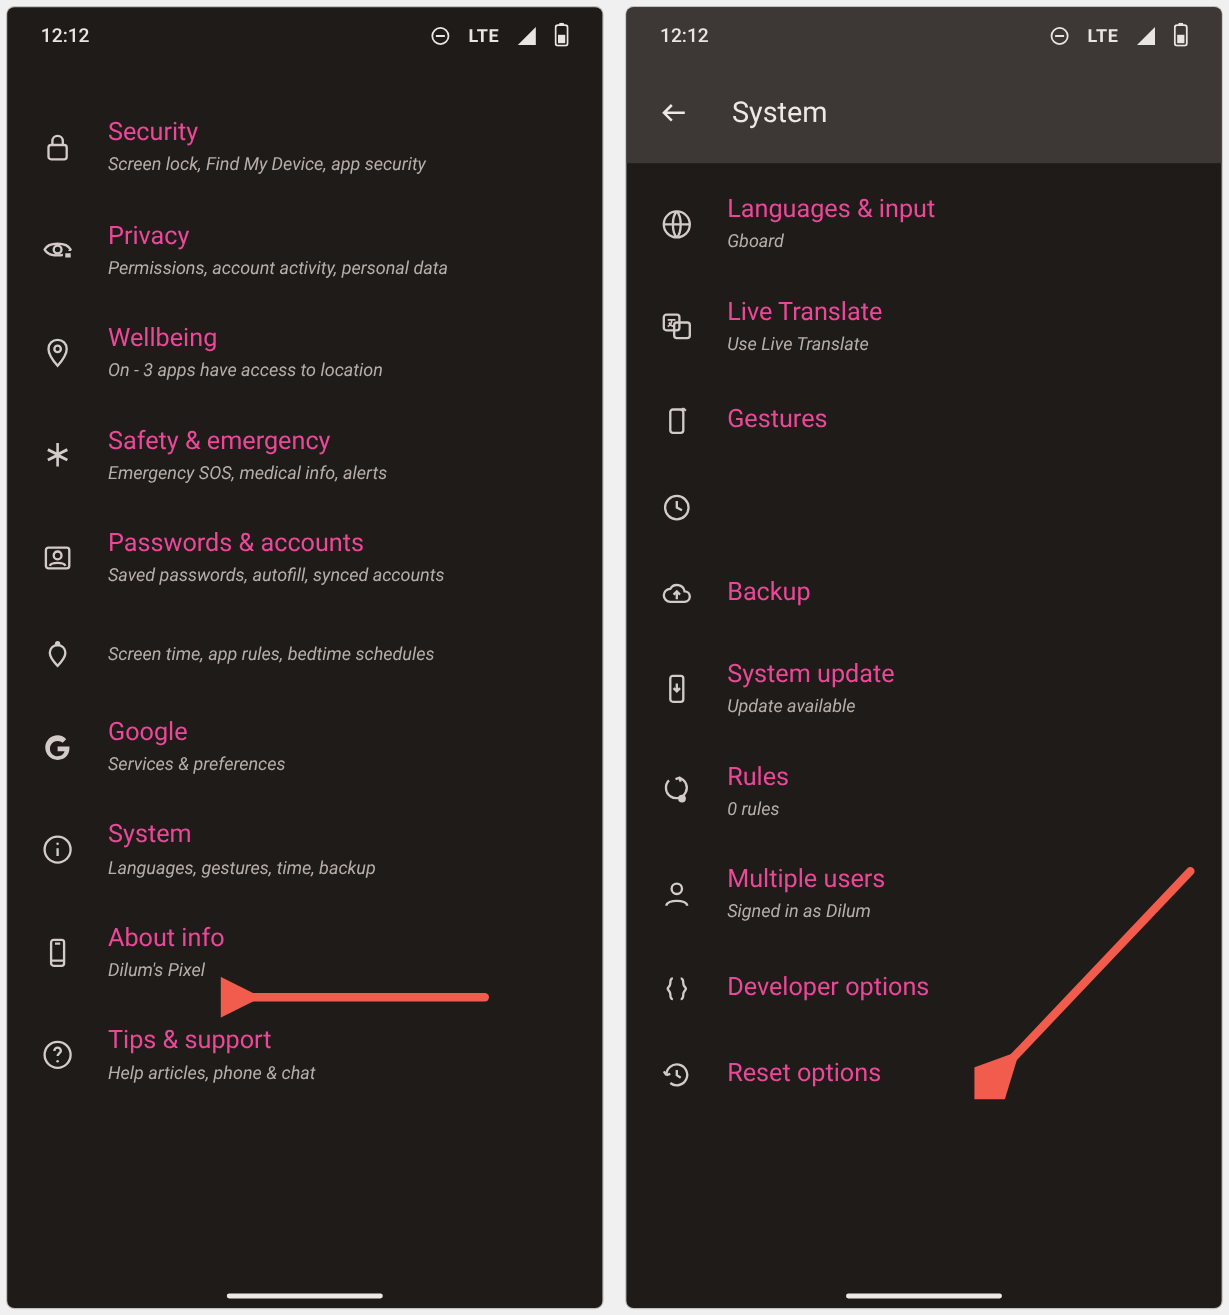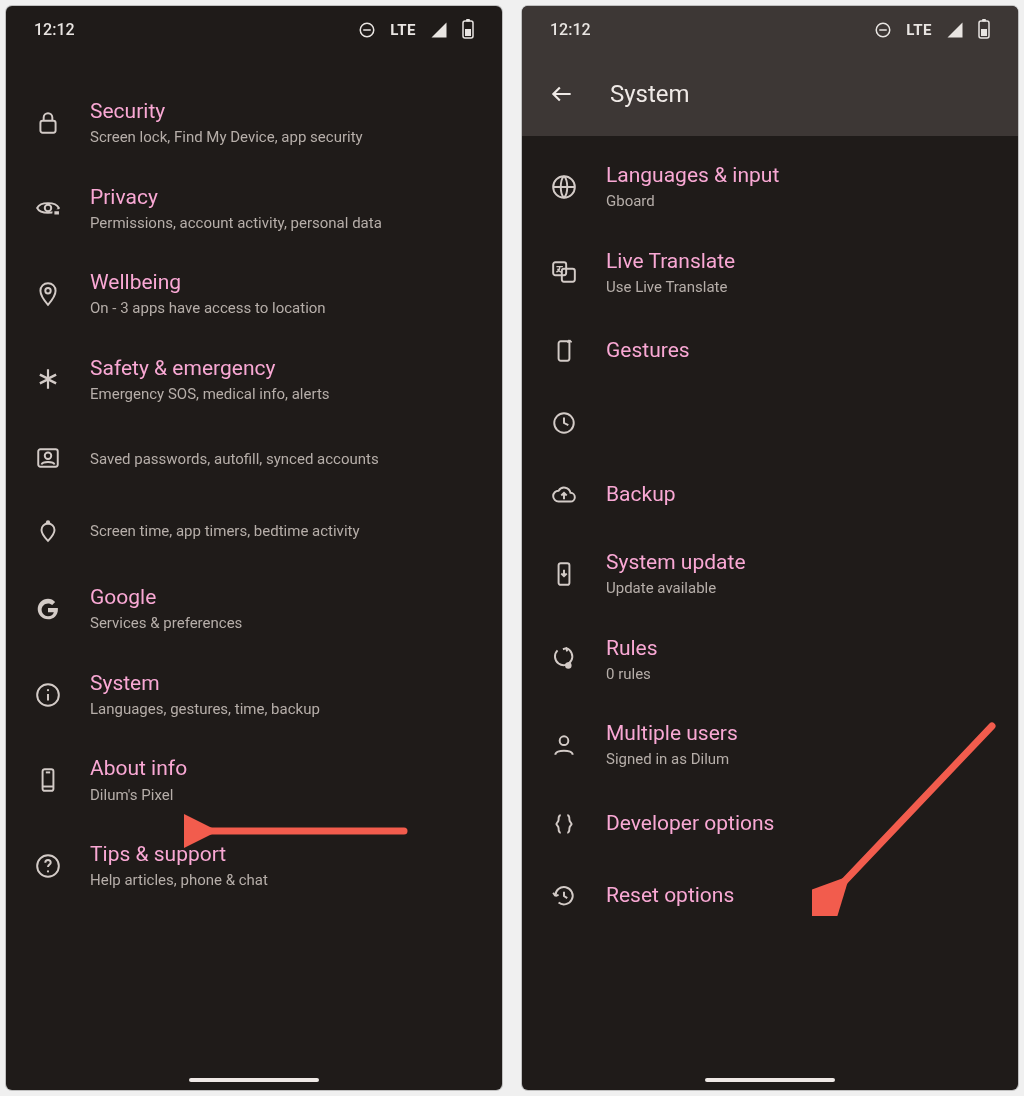--- a/index.html
+++ b/index.html
@@ -49,29 +49,30 @@
     display:flex;
     align-items:center;
     justify-content:center;
     flex-shrink:0;
   }
   .icon-wrap svg { width: 26px; height: 26px; stroke: #d3cbc7; fill: none; stroke-width: 1.8; }
   .icon-wrap svg.fill { fill: #d3cbc7; stroke: none; }
   .text-wrap { flex: 1; min-width: 0; }
   .title {
     font-size: 21px;
-    color: #f9a8d4;
+    color: #ec4899;
     font-weight: 400;
     line-height: 1.3;
   }
   .subtitle {
     font-size: 15px;
     color: #b6aea9;
     margin-top: 2px;
     line-height: 1.35;
+    font-style: italic;
   }
 
   
   .header {
     background: #3d3735;
     height: 130px;
     padding: 0;
     color: #efe9e6;
   }
   .header .status-bar { padding: 0 28px; }
@@ -184,33 +185,34 @@
 
     <div class="item">
       <div class="icon-wrap">
         <svg viewBox="0 0 24 24">
             <rect x="3" y="4" width="18" height="16" rx="2"></rect>
             <circle cx="12" cy="10" r="3"></circle>
             <path d="M6 18 C7 15 17 15 18 18"></path>
           </svg>
       </div>
       <div class="text-wrap">
+        <div class="title">Passwords &amp; accounts</div>
         <div class="subtitle">Saved passwords, autofill, synced accounts</div>
       </div>
     </div>
 
     <div class="item">
       <div class="icon-wrap">
         <svg viewBox="0 0 24 24">
             <circle cx="12" cy="5" r="2" fill="#d3cbc7" stroke="none"></circle>
             <path d="M12 22 C8 18 6 15 6 12 a6 6 0 0 1 12 0 C18 15 16 18 12 22 Z"></path>
           </svg>
       </div>
       <div class="text-wrap">
-        <div class="subtitle">Screen time, app timers, bedtime activity</div>
+        <div class="subtitle">Screen time, app rules, bedtime schedules</div>
       </div>
     </div>
 
     <div class="item">
       <div class="icon-wrap">
         <svg class="fill" viewBox="0 0 24 24">
             <path d="M21.35 11.1H12v3.8h5.35c-.55 2.2-2.5 3.8-5.35 3.8-3.25 0-5.9-2.65-5.9-5.9s2.65-5.9 5.9-5.9c1.5 0 2.85.55 3.9 1.45l2.7-2.7C17 3.6 14.65 2.5 12 2.5 6.75 2.5 2.5 6.75 2.5 12S6.75 21.5 12 21.5c5.5 0 9.15-3.85 9.15-9.3 0-.4-.05-.75-.1-1.1z"></path>
           </svg>
       </div>
       <div class="text-wrap">

